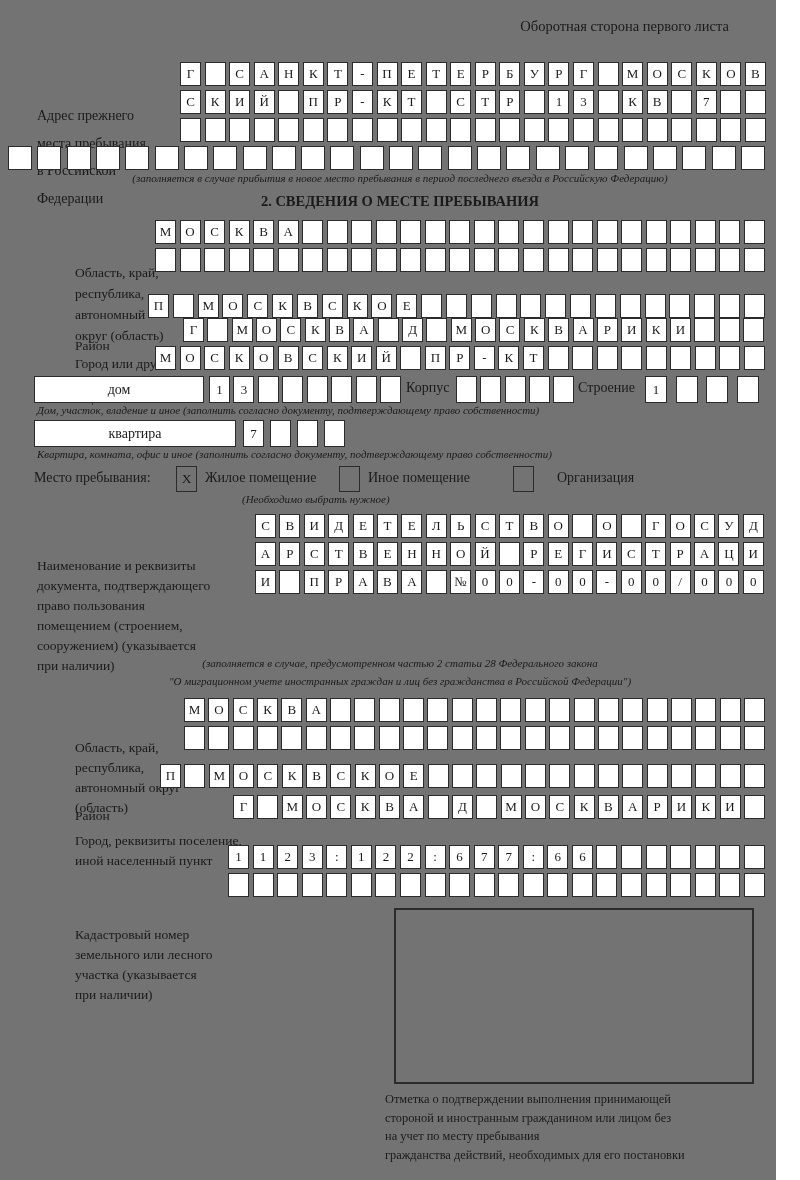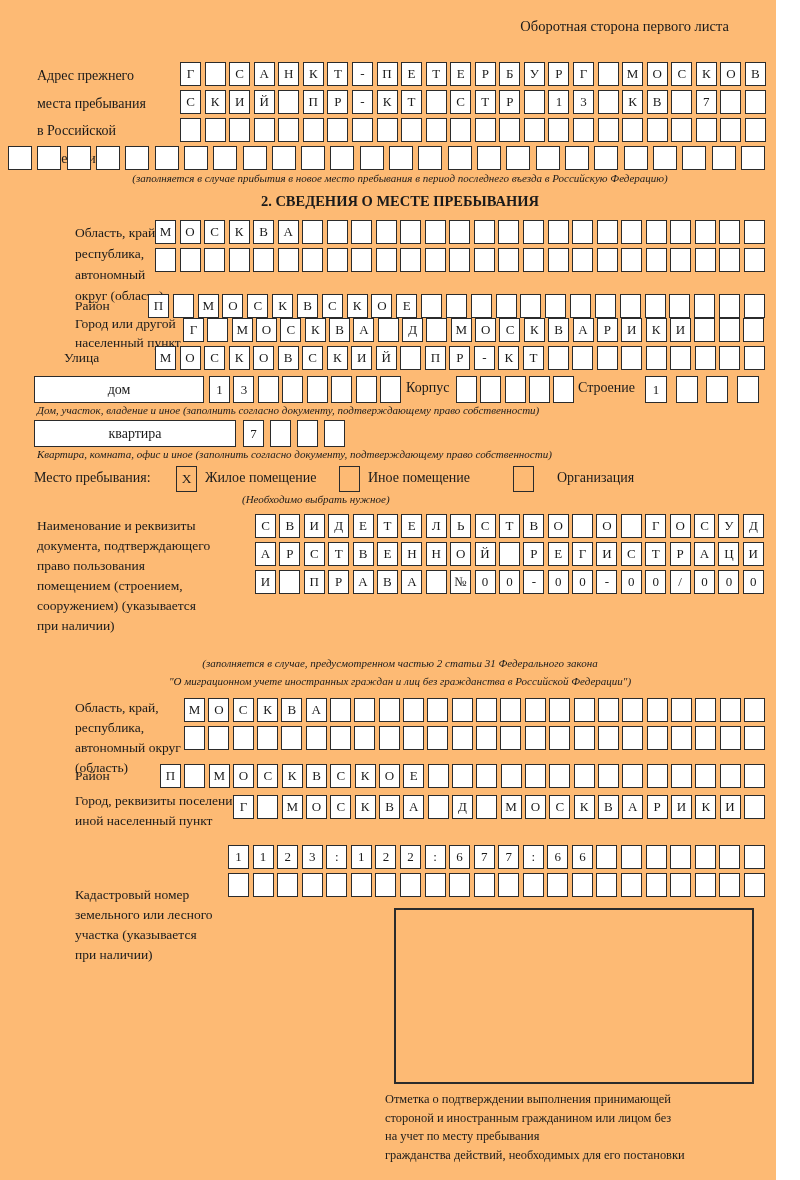--- a/index.html
+++ b/index.html
@@ -1,19 +1,19 @@
 <!DOCTYPE html>
 <html><head>
 <meta charset="utf-8">
 <style>
   html,body{margin:0;padding:0;background:#fff;}
-  .sheet{position:relative;width:776px;height:1180px;background:#fdba74;
+  .sheet{position:relative;width:776px;height:1180px;background:#737373;
          font-family:"Liberation Serif","DejaVu Serif",serif;color:#1a1a1a;overflow:hidden;}
   .hdr{position:absolute;font-size:14.5px;}
-  .lbl{position:absolute;font-size:13.5px;line-height:20px;}
+  .lbl{position:absolute;font-size:13.5px;line-height:20px;margin-top:40px;}
   .caption{position:absolute;font-size:11px;white-space:nowrap;font-style:italic;}
   .center{left:0;width:800px;text-align:center;white-space:normal;}
   .heading{position:absolute;left:0;width:800px;text-align:center;font-weight:bold;font-size:14.5px;}
   .cellrow{position:absolute;display:flex;justify-content:space-between;}
   .cell{flex:0 0 var(--cw,21px);height:var(--ch,24px);border:1.6px solid #2b2b2b;box-sizing:border-box;
         display:flex;align-items:center;justify-content:center;font-size:13px;background:#fff;}
   .tall{--ch:27px;}
   .fieldbox{position:absolute;height:27px;border:1.6px solid #2b2b2b;box-sizing:border-box;
         display:flex;align-items:center;justify-content:center;font-size:14px;background:#fff;}
   .inline-lbl{position:absolute;font-size:14px;}
@@ -412,21 +412,21 @@
       <span class="cell">0</span>
       <span class="cell">-</span>
       <span class="cell">0</span>
       <span class="cell">0</span>
       <span class="cell">/</span>
       <span class="cell">0</span>
       <span class="cell">0</span>
       <span class="cell">0</span>
     </div>
 
-  <div class="caption center" style="top:657px;">(заполняется в случае, предусмотренном частью 2 статьи 31 Федерального закона</div>
+  <div class="caption center" style="top:657px;">(заполняется в случае, предусмотренном частью 2 статьи 28 Федерального закона</div>
   <div class="caption center" style="top:675px;">"О миграционном учете иностранных граждан и лиц без гражданства в Российской Федерации")</div>
 
   <div class="lbl" style="left:75px;top:698px;line-height:20px;">
       <div>Область, край,</div>
       <div>республика,</div>
       <div>автономный округ</div>
       <div>(область)</div>
     </div>
   <div class="cellrow" style="left:184px;top:698px;width:581px;">
       <span class="cell">М</span>

